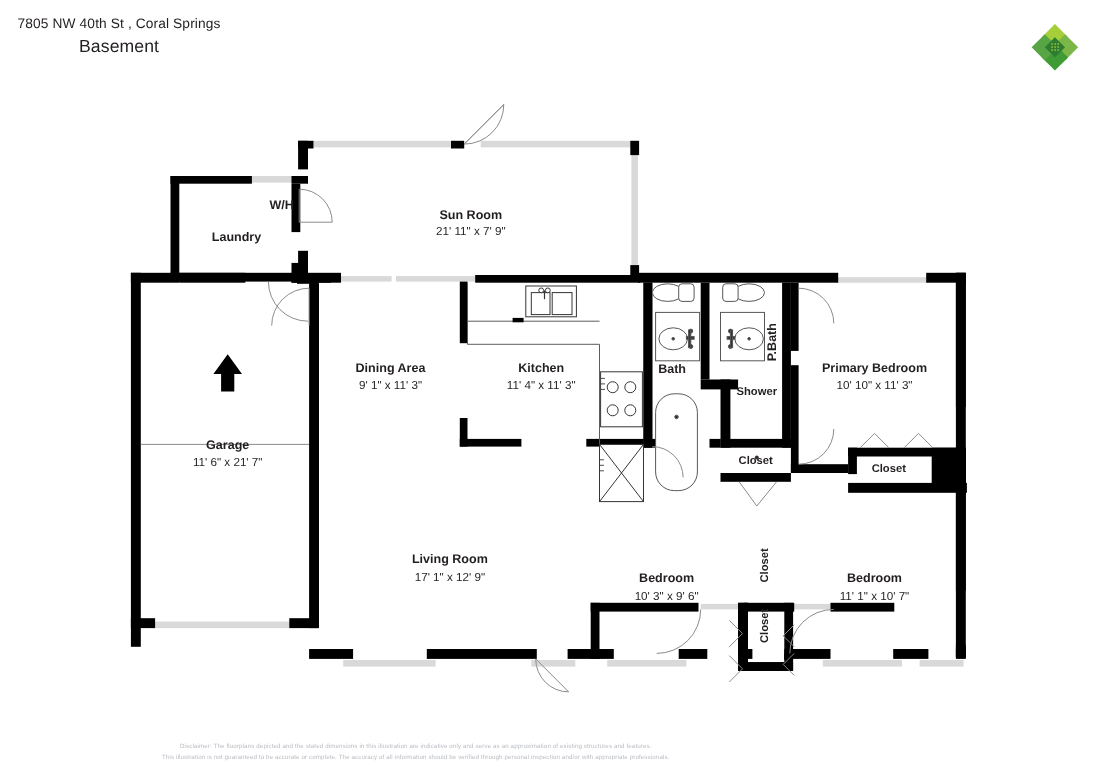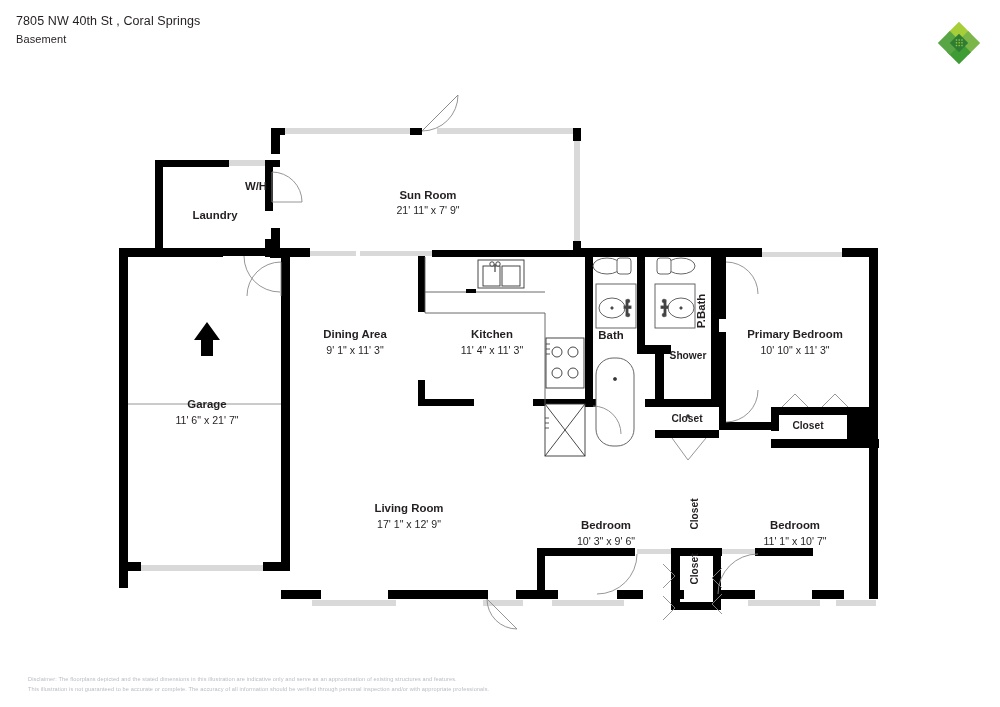--- a/index.html
+++ b/index.html
@@ -13,41 +13,42 @@
     height: 707px;
     position: relative;
     font-family: "Liberation Sans", sans-serif;
     color: #231f20;
     overflow: hidden;
   }
   .page {
     position: absolute;
     inset: 0;
     background: #ffffff;
+    text-align: center;
   }
   
   .header {
     position: absolute;
     top: 0; left: 0; right: 0;
     height: 80px;
   }
   .addr-block {
     position: absolute;
     left: 16px;
     top: 12px;
     line-height: 1.55;
   }
   .addr-line1 {
     font-size: 12.5px;
     color: #231f20;
     letter-spacing: 0.1px;
     white-space: nowrap;
   }
   .addr-line2 {
-    font-size: 11px;
+    font-size: 16px;
     color: #231f20;
     letter-spacing: 0.1px;
     white-space: nowrap;
   }
   
   .logo {
     position: absolute;
     right: 18px;
     top: 20px;
     display: flex;

